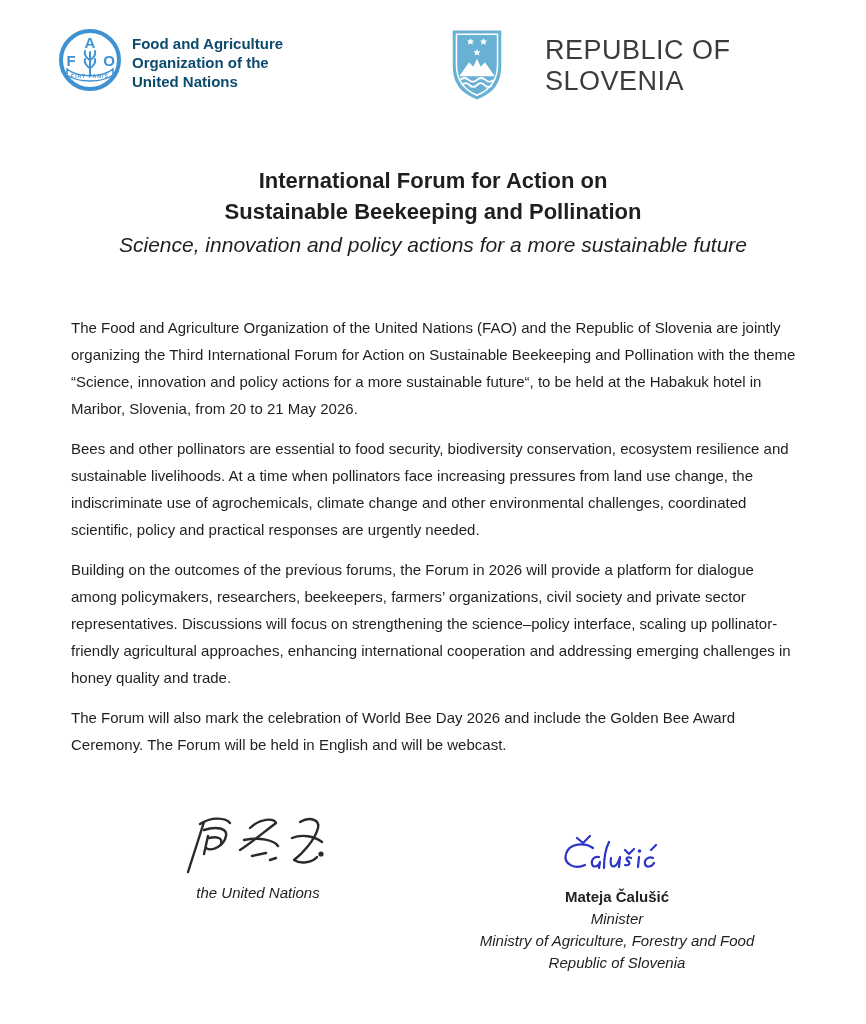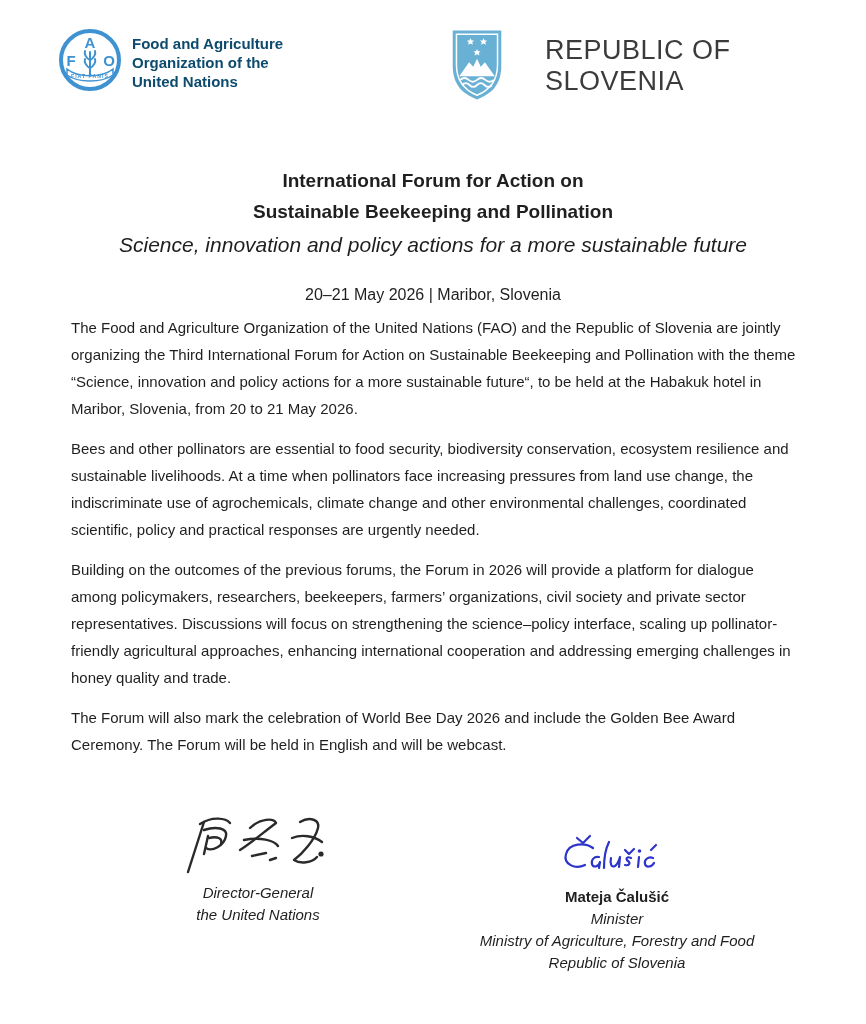--- a/index.html
+++ b/index.html
@@ -13,21 +13,21 @@
   }
   
   .fao-block{position:absolute;top:28px;left:58px;display:flex;align-items:flex-start;gap:10px;}
   .fao-logo{width:64px;height:64px;flex:0 0 auto;}
   .fao-text{padding-top:6px;font-weight:bold;font-size:15px;line-height:19px;color:#0c4a6e;}
   .slo-block{position:absolute;top:25px;left:449px;display:flex;align-items:flex-start;gap:40px;}
   .slo-coat{width:56px;height:78px;flex:0 0 auto;}
   .slo-label{padding-top:10px;font-size:27px;letter-spacing:.5px;color:#3b3b3b;font-weight:400;}
   
   .title-block{position:absolute;top:165px;left:0;width:866px;text-align:center;}
-  .title-line{font-size:19px;font-weight:bold;line-height:31px;margin:0;}
+  .title-line{font-size:22px;font-weight:bold;line-height:31px;margin:0;}
   .subtitle{font-size:21px;font-style:italic;font-weight:500;line-height:31px;margin:2px 0 0 0;}
   .dateline{font-size:16px;margin-top:26px;}
   
   .body-block{position:absolute;top:314px;left:71px;width:726px;}
   .body-block p{font-size:15px;line-height:27px;margin:0 0 13px 0;text-align:left;}
   a.doc-link{color:#2f6fbf;text-decoration:underline;cursor:pointer;}
   
   .sig-row{position:absolute;top:806px;left:0;width:866px;}
   .sig-col{position:absolute;top:0;width:300px;text-align:center;}
   .sig-col.left{left:108px;}
@@ -79,21 +79,20 @@
         <path d="M14,62.5 q4,-4 8,0 q4,4 8,0 q4,-4 8,0 q4,4 8,0"></path>
       </g>
     </svg>
     <div class="slo-label">REPUBLIC OF SLOVENIA</div>
   </div>
 
   <div class="title-block">
     <p class="title-line">International Forum for Action on</p>
     <p class="title-line">Sustainable Beekeeping and Pollination</p>
     <p class="subtitle">Science, innovation and policy actions for a more sustainable future</p>
-    <div class="dateline">20–21 May 2026 | Maribor, Slovenia</div>
   </div>
 
   <div class="body-block">
     <p>The Food and Agriculture Organization of the United Nations (FAO) and the Republic of Slovenia are jointly organizing the Third International Forum for Action on Sustainable Beekeeping and Pollination with the theme “Science, innovation and policy actions for a more sustainable future“, to be held at the Habakuk hotel in Maribor, Slovenia, from 20 to 21 May 2026.</p>
     <p>Bees and other pollinators are essential to food security, biodiversity conservation, ecosystem resilience and sustainable livelihoods. At a time when pollinators face increasing pressures from land use change, the indiscriminate use of agrochemicals, climate change and other environmental challenges, coordinated scientific, policy and practical responses are urgently needed.</p>
     <p>Building on the outcomes of the previous forums, the Forum in 2026 will provide a platform for dialogue among policymakers, researchers, beekeepers, farmers’ organizations, civil society and private sector representatives. Discussions will focus on strengthening the science–policy interface, scaling up pollinator-friendly agricultural approaches, enhancing international cooperation and addressing emerging challenges in honey quality and trade.</p>
     <p>The Forum will also mark the celebration of World Bee Day 2026 and include the Golden Bee Award Ceremony. The Forum will be held in English and will be webcast.</p>
   </div>
 
   <div class="sig-row">
@@ -110,21 +109,20 @@
             <path d="M72,18 C82,8 96,8 98,13 C86,22 72,34 62,40"></path>
             <path d="M66,30 C82,27 96,30 100,36"></path>
             <path d="M74,46 L88,43"></path>
             <path d="M92,50 L98,48"></path>
             <path d="M122,12 C132,6 142,10 140,18 C137,30 124,44 116,50 C122,54 134,53 139,47"></path>
             <path d="M114,28 C124,24 136,26 144,32"></path>
           </g>
           <circle cx="143" cy="44" r="2.6" fill="#2a2a2a"></circle>
         </svg>
       </div>
-      <div class="sig-line">Director-General</div>
       <div class="sig-line">the United Nations</div>
     </div>
 
     <div class="sig-col right">
       <div class="sig-art">
         <svg width="140" height="52" viewBox="0 0 140 52">
           <g stroke="#2c35c8" stroke-width="2.2" fill="none" stroke-linecap="round" stroke-linejoin="round">
             <path d="M30,8 L36,13 L43,6"></path>
             <path d="M46,18 C38,12 22,13 19,24 C16,34 28,40 38,35"></path>
             <path d="M52,27 C47,26 44,30 45,34 C46,38 52,37 53,32 L52,38"></path>

